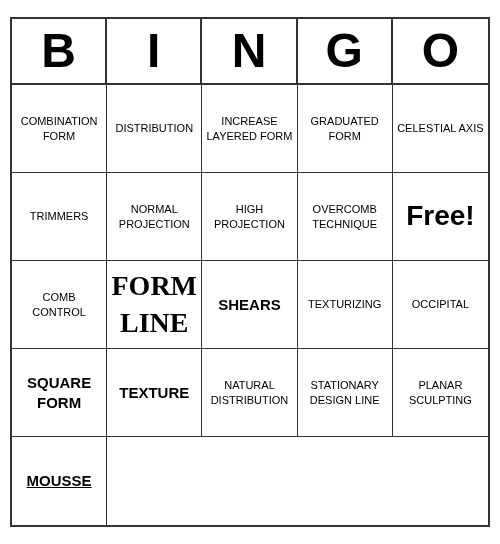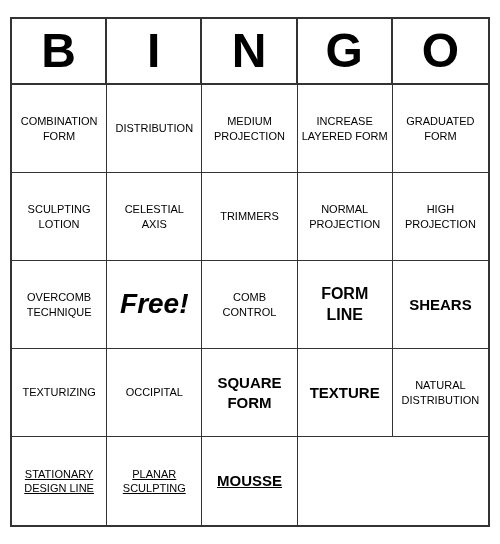--- a/index.html
+++ b/index.html
@@ -55,50 +55,48 @@
       border-right: none;
       text-align: center;
     }
     .bingo-cell:nth-child(n+21) {
       border-bottom: none;
       text-decoration: underline;
     }
     .bingo-cell.free {
       font-size: 28px;
       font-weight: bold;
-      font-style: italic;
       text-transform: none;
     }
     .bingo-cell.large-text {
-      font-size: 16px;
+      font-size: 28px;
       font-weight: bold;
+      font-family: Liberation Serif, serif;
     }
     .bingo-cell.medium-text {
       font-size: 15px;
       font-weight: bold;
     }
   </style>
 </head>
 <body>
 
 <div class="bingo-card">
   <div class="bingo-header">
   <div class="bingo-header-cell">B</div>
       <div class="bingo-header-cell">I</div>
       <div class="bingo-header-cell">N</div>
       <div class="bingo-header-cell">G</div>
       <div class="bingo-header-cell">O</div>
     </div>
   <div class="bingo-grid">
   <div class="bingo-cell">COMBINATION FORM</div>
       <div class="bingo-cell">DISTRIBUTION</div>
-      <div class="bingo-cell">MEDIUM PROJECTION</div>
       <div class="bingo-cell">INCREASE LAYERED FORM</div>
       <div class="bingo-cell">GRADUATED FORM</div>
-      <div class="bingo-cell">SCULPTING LOTION</div>
       <div class="bingo-cell">CELESTIAL AXIS</div>
       <div class="bingo-cell">TRIMMERS</div>
       <div class="bingo-cell">NORMAL PROJECTION</div>
       <div class="bingo-cell">HIGH PROJECTION</div>
       <div class="bingo-cell">OVERCOMB TECHNIQUE</div>
       <div class="bingo-cell free">Free!</div>
       <div class="bingo-cell">COMB CONTROL</div>
       <div class="bingo-cell large-text">FORM LINE</div>
       <div class="bingo-cell medium-text">SHEARS</div>
       <div class="bingo-cell">TEXTURIZING</div>

